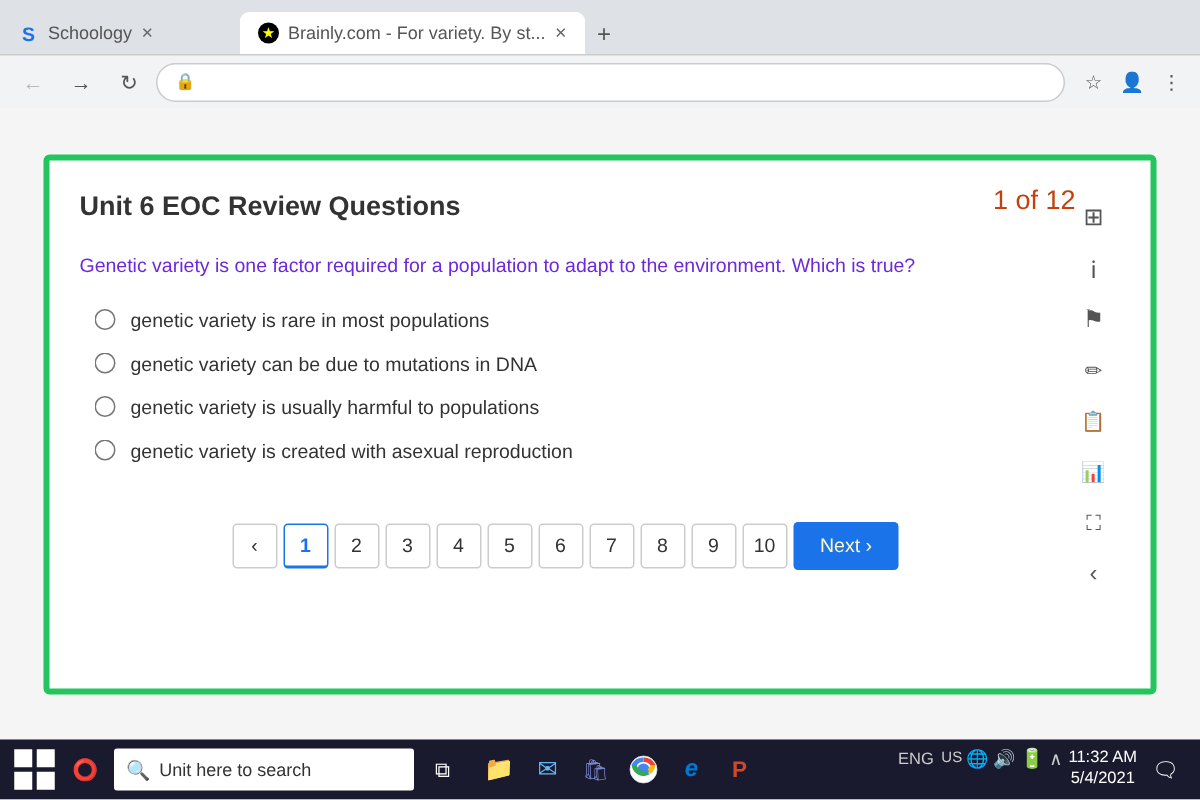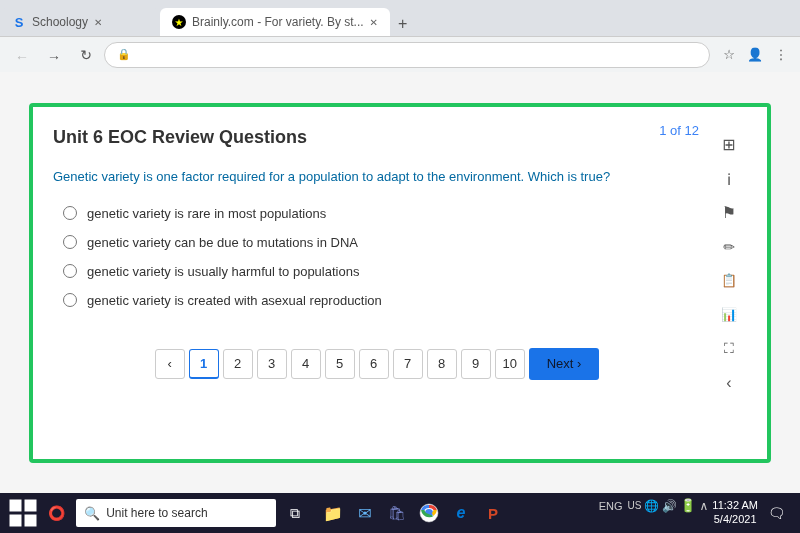--- a/index.html
+++ b/index.html
@@ -19,36 +19,36 @@
     .nav-btn.disabled { color: #bbb; cursor: default; }
     .address-bar { flex: 1; height: 26px; border-radius: 13px; background: #fff; border: 1px solid #ccc; display: flex; align-items: center; padding: 0 12px; font-size: 12px; color: #333; gap: 6px; }
     .address-text { font-size: 12px; color: #333; flex: 1; white-space: nowrap; overflow: hidden; }
     .nav-icons { display: flex; gap: 4px; align-items: center; margin-left: 4px; }
     .nav-icon { width: 22px; height: 22px; display: flex; align-items: center; justify-content: center; cursor: pointer; font-size: 13px; color: #555; }
 
     
     .page-content { background: #f5f5f5; height: calc(533px - 72px - 40px); display: flex; align-items: center; justify-content: center; }
     .assessment-card { background: #fff; width: 742px; min-height: 360px; border: 4px solid #22c55e; border-radius: 4px; display: flex; position: relative; padding: 20px 20px 20px 20px; }
     .main-area { flex: 1; padding-right: 10px; }
-    .page-num { position: absolute; top: 16px; right: 68px; font-size: 13px; color: #3b82f6; }
+    .page-num { position: absolute; top: 16px; right: 50px; font-size: 18px; color: #c2410c; }
     .question-title { font-size: 18px; font-weight: bold; color: #333; margin-bottom: 20px; }
-    .question-text { font-size: 13px; color: #0369a1; margin-bottom: 20px; line-height: 1.4; }
+    .question-text { font-size: 13px; color: #6d28d9; margin-bottom: 20px; line-height: 1.4; }
     .options { display: flex; flex-direction: column; gap: 14px; margin-left: 10px; }
     .option { display: flex; align-items: flex-start; gap: 10px; font-size: 13px; color: #333; cursor: pointer; }
     .option input[type=radio] { width: 14px; height: 14px; cursor: pointer; accent-color: #555; }
 
     
     .sidebar-icons { width: 36px; display: flex; flex-direction: column; align-items: center; gap: 6px; padding-top: 4px; }
     .sidebar-icon { width: 28px; height: 28px; display: flex; align-items: center; justify-content: center; color: #555; font-size: 16px; cursor: pointer; border-radius: 3px; }
 
     
     .pagination-bar { display: flex; justify-content: center; align-items: center; gap: 4px; margin-top: 40px; padding-bottom: 10px; }
     .page-btn { width: 30px; height: 30px; border: 1px solid #ccc; background: #fff; border-radius: 3px; display: flex; align-items: center; justify-content: center; font-size: 13px; cursor: pointer; color: #333; }
     .page-btn.active { border-color: #1a73e8; color: #1a73e8; font-weight: bold; border-bottom: 2px solid #1a73e8; }
-    .next-btn { padding: 0 18px; height: 32px; background: #1a73e8; color: #0f172a; border: none; border-radius: 3px; font-size: 13px; cursor: pointer; display: flex; align-items: center; gap: 4px; }
+    .next-btn { padding: 0 18px; height: 32px; background: #1a73e8; color: #fef9c3; border: none; border-radius: 3px; font-size: 13px; cursor: pointer; display: flex; align-items: center; gap: 4px; }
 
     
     .taskbar { height: 40px; background: #1a1a2e; display: flex; align-items: center; padding: 0 8px; gap: 4px; }
     .taskbar-search { display: flex; align-items: center; background: #fff; border-radius: 2px; height: 28px; padding: 0 8px; gap: 6px; width: 200px; font-size: 12px; color: #333; }
     .taskbar-icon { width: 30px; height: 30px; display: flex; align-items: center; justify-content: center; font-size: 16px; cursor: pointer; border-radius: 3px; }
     .taskbar-right { margin-left: auto; display: flex; align-items: flex-start; gap: 4px; color: #fff; font-size: 11px; }
     .taskbar-time { text-align: center; color: #fff; font-size: 11px; line-height: 1.3; }
     .taskbar-tray { display: flex; align-items: center; gap: 3px; }
     .tray-icon { font-size: 12px; color: #ccc; }
     .taskbar-apps { display: flex; gap: 2px; margin-left: 4px; }

